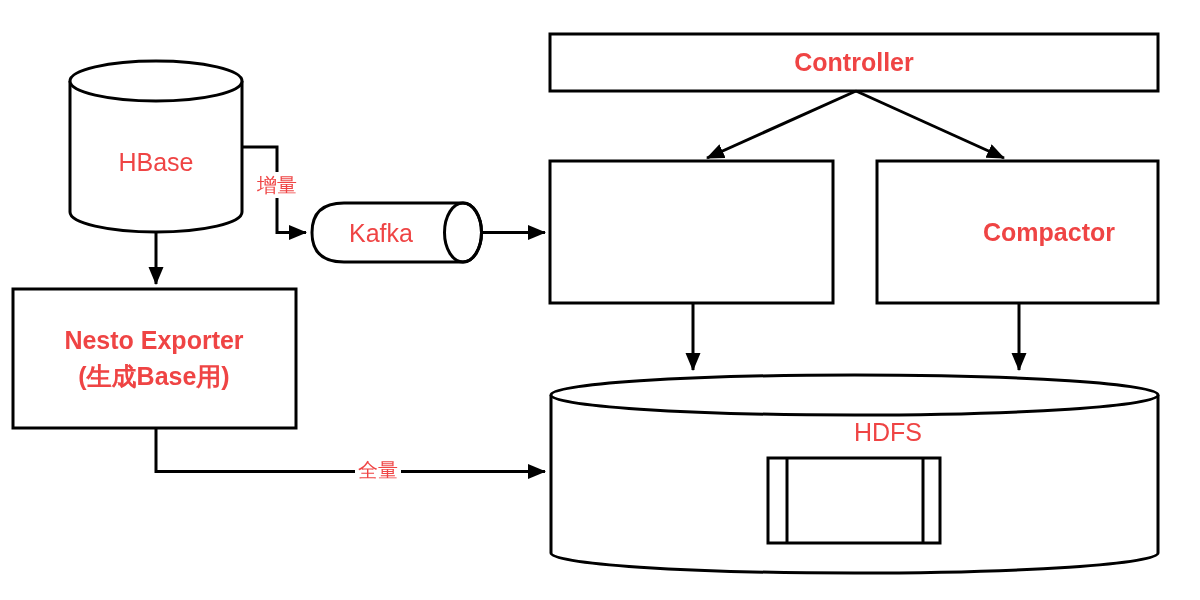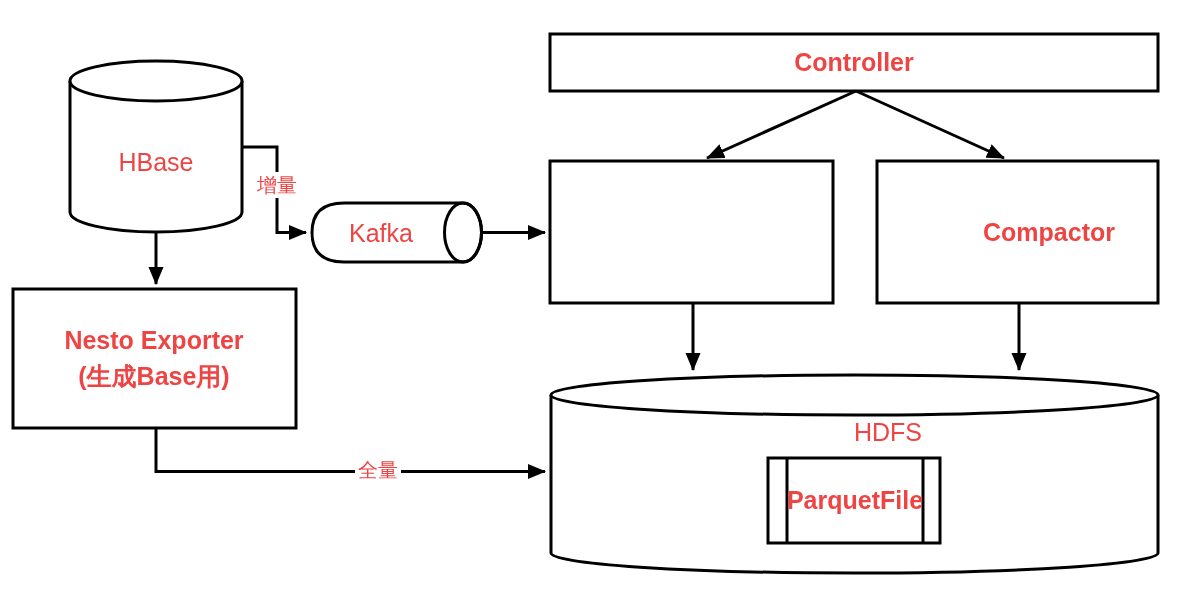--- a/index.html
+++ b/index.html
@@ -104,19 +104,18 @@
 
   <div class="label bold" style="left:1017px; top:232px;margin-left:32px;">Compactor</div>
 
   <div class="label bold two-line" style="left:154px; top:358px;">
     <div>Nesto Exporter</div>
     <div>(生成Base用)</div>
   </div>
 
   <div class="label" style="left:854px; top:432px;margin-left:34px;">HDFS</div>
 
-  <div class="label bold" style="left:855px; top:500px;">ParquetFile</div>
 
   <div class="label edge-label" style="left:277px; top:185px;">增量</div>
 
   <div class="label edge-label" style="left:378px; top:470px;">全量</div>
 
 </div>
 
 </body></html>

